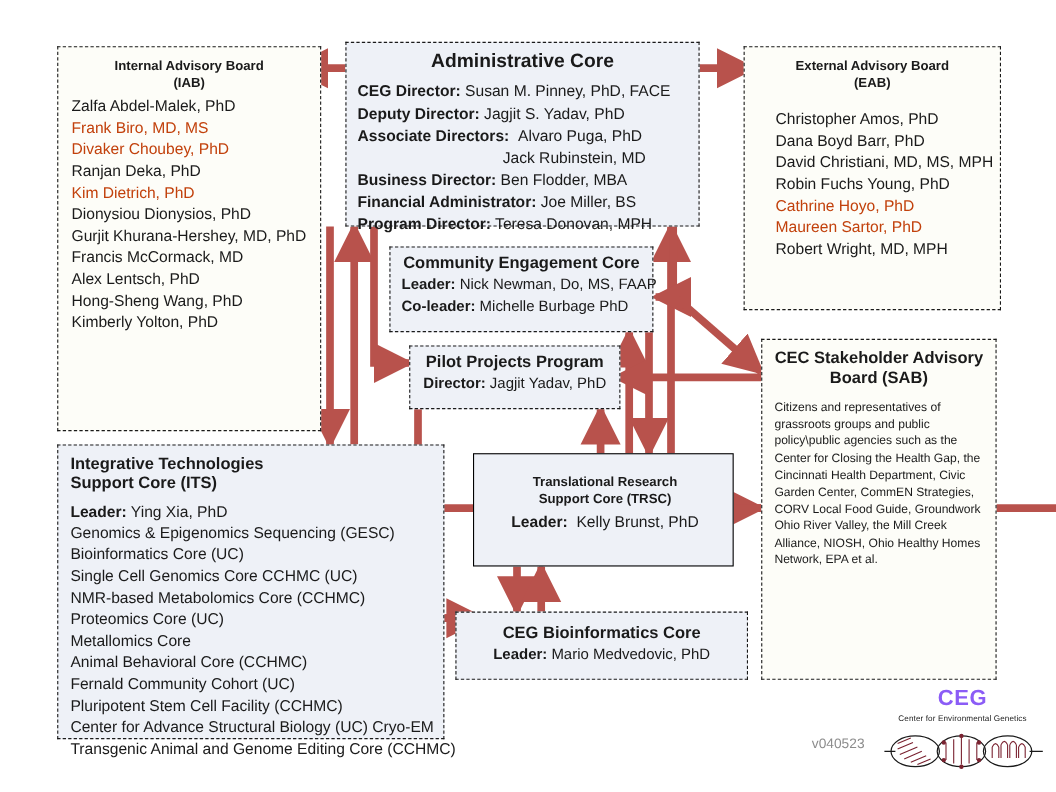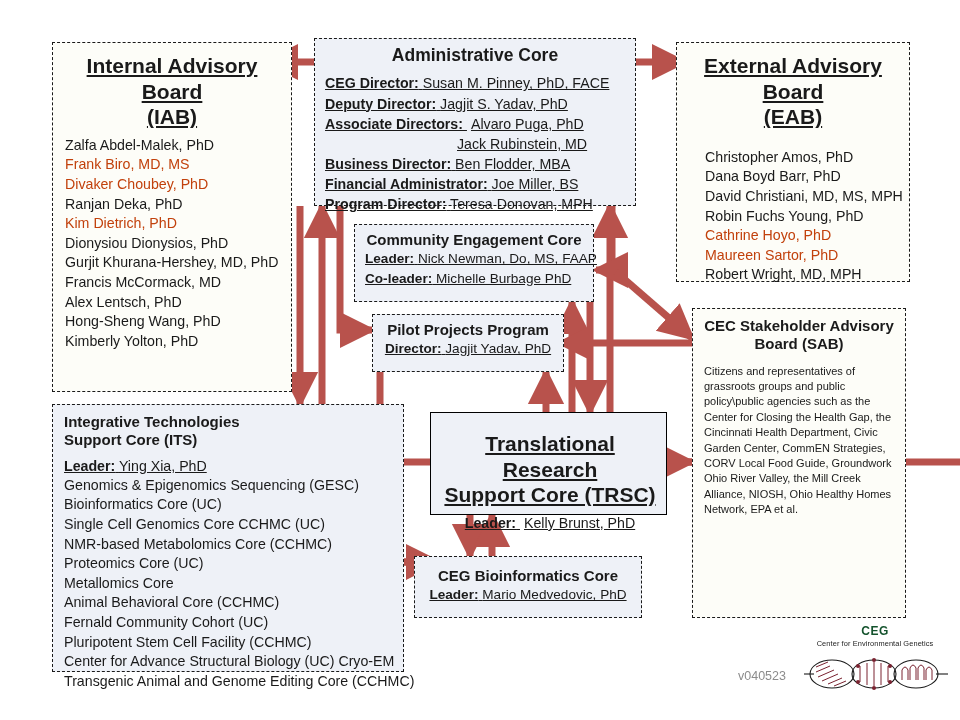--- a/index.html
+++ b/index.html
@@ -11,39 +11,39 @@
   #canvas{position:relative;width:960px;height:720px;}
 
   .box{position:absolute;box-sizing:border-box;}
   .dashed{border:1.5px dashed #1a1a1a;}
   .solid{border:1.5px solid #000000;}
   .fill-ivory{background:#fdfdf8;}
   .fill-blue{background:#eef1f7;}
 
   .title{font-weight:bold;text-align:center;line-height:1.22;}
   .t18{font-size:17.5px;}
-  .t16{font-size:21px;text-decoration:underline;}
+  .t16{font-size:12px;}
   .t15{font-size:15px;}
 
   .rowlist{margin-top:6px;}
   .nm{line-height:1.38;font-size:14.2px;white-space:nowrap;}
   .dim{color:#c2410c;}
 
   .lbl{font-weight:bold;}
-  .ln{line-height:1.42;font-size:14.2px;white-space:nowrap;text-decoration:underline;}
+  .ln{line-height:1.42;font-size:14.2px;white-space:nowrap;}
 
   .para{font-size:11px;line-height:1.40;}
 
   
   #arrows{position:absolute;left:0;top:0;width:960px;height:720px;}
 
   .ver{position:absolute;font-size:12.5px;color:#8c8c8c;}
 
   .logo{position:absolute;text-align:center;}
-  .logo-ceg{font-weight:bold;font-size:12px;letter-spacing:.5px;color:#14532d;}
+  .logo-ceg{font-weight:bold;font-size:20px;letter-spacing:.5px;color:#8b5cf6;}
   .logo-sub{font-size:7.4px;color:#222;letter-spacing:.1px;margin-top:1px;}
 </style>
 </head>
 <body>
 
 <div id="canvas">
 
   <svg id="arrows" viewBox="0 0 960 720" xmlns="http://www.w3.org/2000/svg">
     <defs>
       <marker id="ah" markerWidth="6" markerHeight="6" refX="4.6" refY="3" orient="auto" markerUnits="strokeWidth">
@@ -213,21 +213,21 @@
 
   <div class="box solid fill-blue" style="left:430px;top:412px;width:237px;height:103px;padding:18px 10px 0 13px;">
     <div class="title t16">Translational Research</div>
     <div class="title t16">Support Core (TRSC)</div>
     <div class="ln" style="text-align:center;margin-top:5px;">
       <span class="lbl">Leader:</span>
       <span style="margin-left:4px;">Kelly Brunst, PhD</span>
     </div>
   </div>
 
-  <div class="box dashed fill-blue" style="left:414px;top:556px;width:228px;height:62px;padding:10px 10px 0 10px;">
+  <div class="box dashed fill-blue" style="left:414px;top:556px;width:266px;height:62px;padding:10px 10px 0 10px;">
     <div class="title t15">CEG Bioinformatics Core</div>
     <div class="ln" style="text-align:center;font-size:13.6px;">
       <span class="lbl">Leader:</span>
       <span>Mario Medvedovic, PhD</span>
     </div>
   </div>
 
   <div class="ver" style="left:738px;top:669px;">v040523</div>
 
   <div class="logo" style="left:800px;top:624px;width:150px;">

